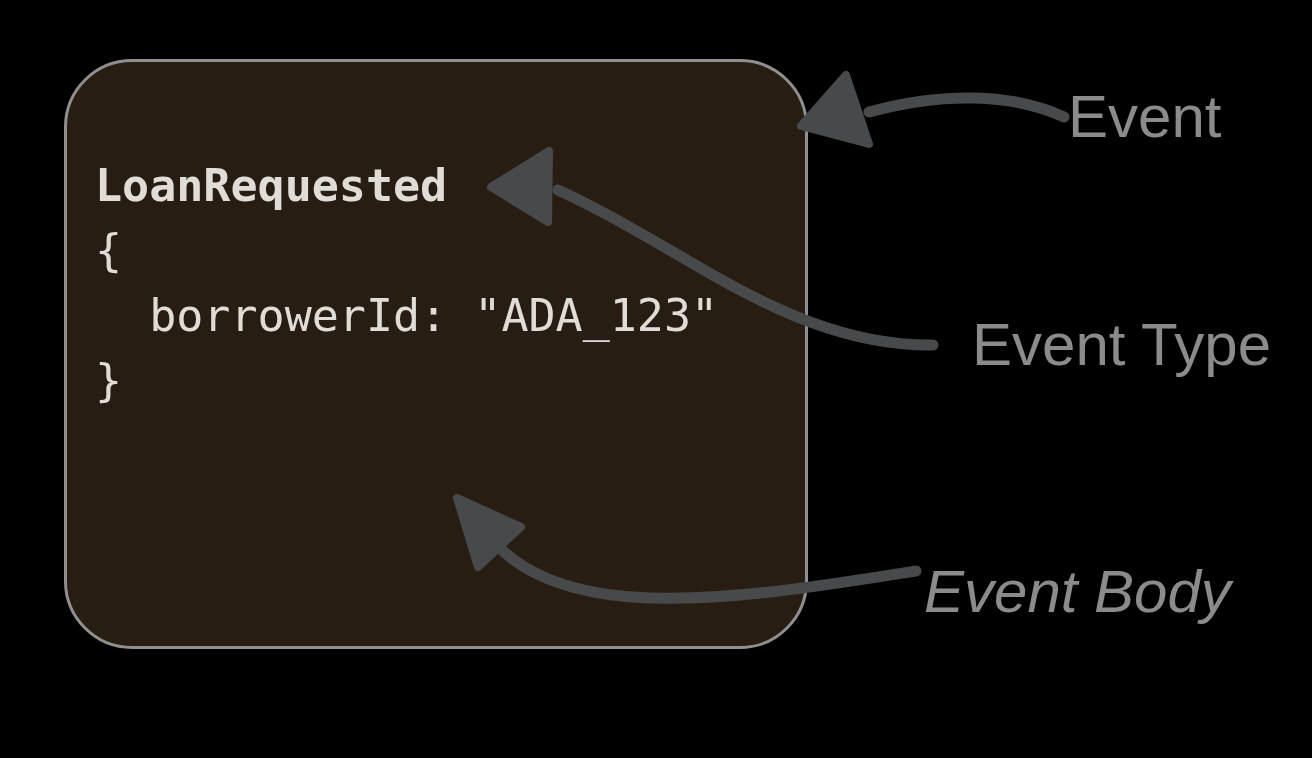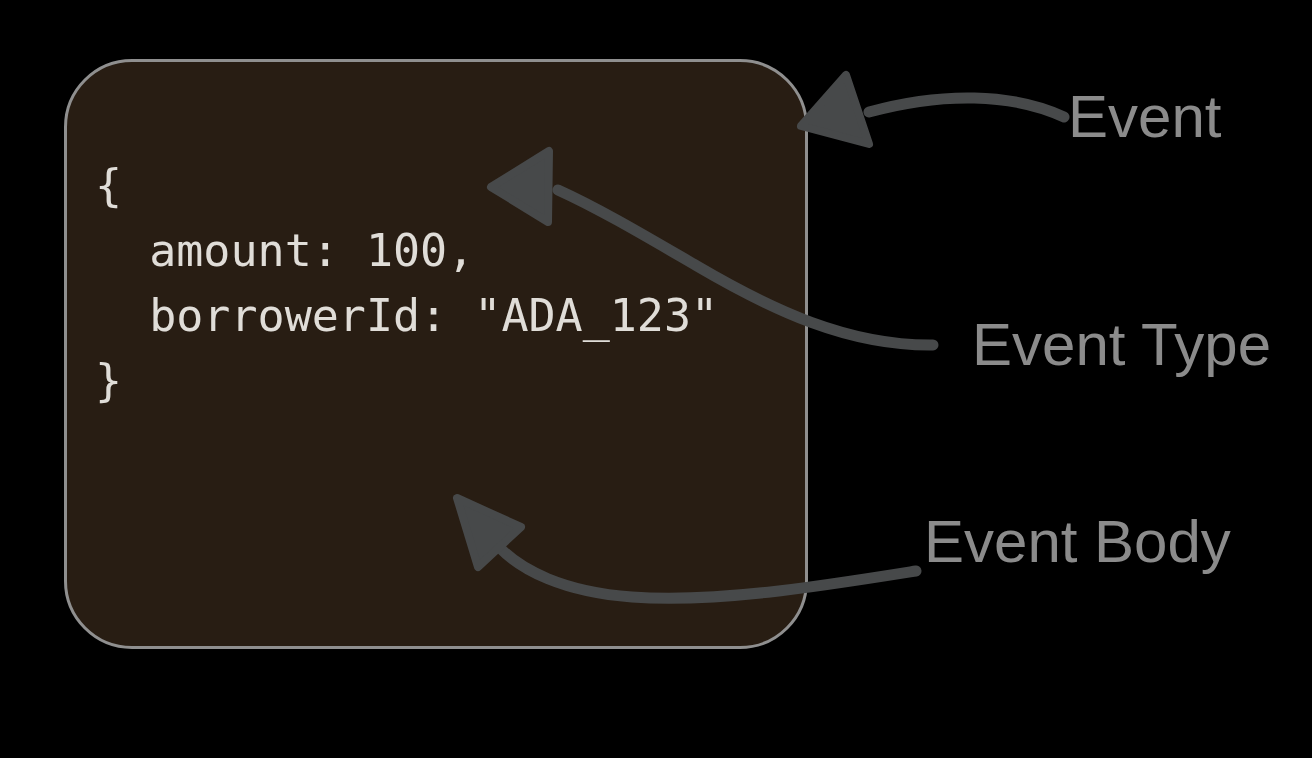--- a/index.html
+++ b/index.html
@@ -44,21 +44,21 @@
   }
   .annotation-label {
     position: absolute;
     font-size: 60px;
     line-height: 56px;
     color: #8b8b8b;
     white-space: nowrap;
   }
   #label-event      { left: 1068px; top: 89px;  }
   #label-event-type { left: 972px;  top: 317px; }
-  #label-event-body { left: 924px;  top: 514px; }
+  #label-event-body { left: 924px;  top: 564px; font-style: italic; }
   .arrow-overlay {
     position: absolute;
     left: 0;
     top: 0;
     width: 1312px;
     height: 758px;
     pointer-events: none;
   }
   .arrow-overlay path {
     fill: none;
@@ -74,22 +74,22 @@
   }
 </style>
 </head>
 <body>
 
 <div id="stage">
 
   <div class="event-card"></div>
 
   <div class="code-block">
+    <div class="code-line type">LoanRequested</div>
     <div class="code-line">{</div>
-    <div class="code-line">  amount: 100,</div>
     <div class="code-line">  borrowerId: "ADA_123"</div>
     <div class="code-line">}</div>
   </div>
 
   <div class="annotation-label" id="label-event">Event</div>
   <div class="annotation-label" id="label-event-type">Event Type</div>
   <div class="annotation-label" id="label-event-body">Event Body</div>
 
   <svg class="arrow-overlay" viewBox="0 0 1312 758">
 

